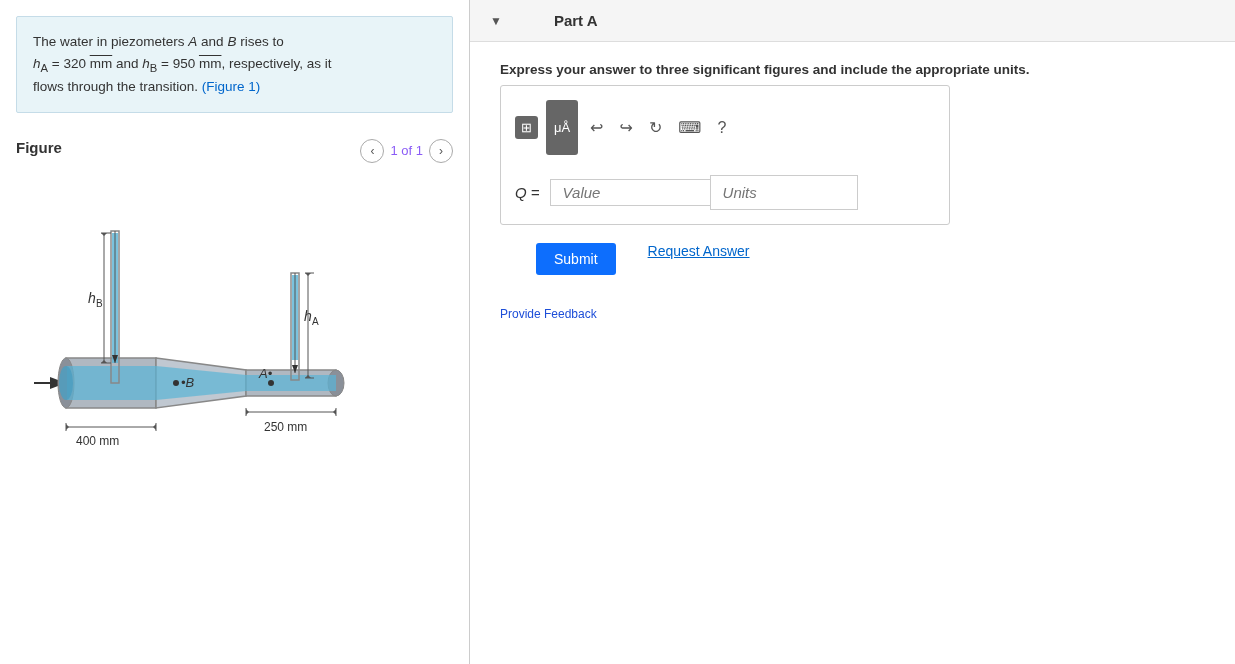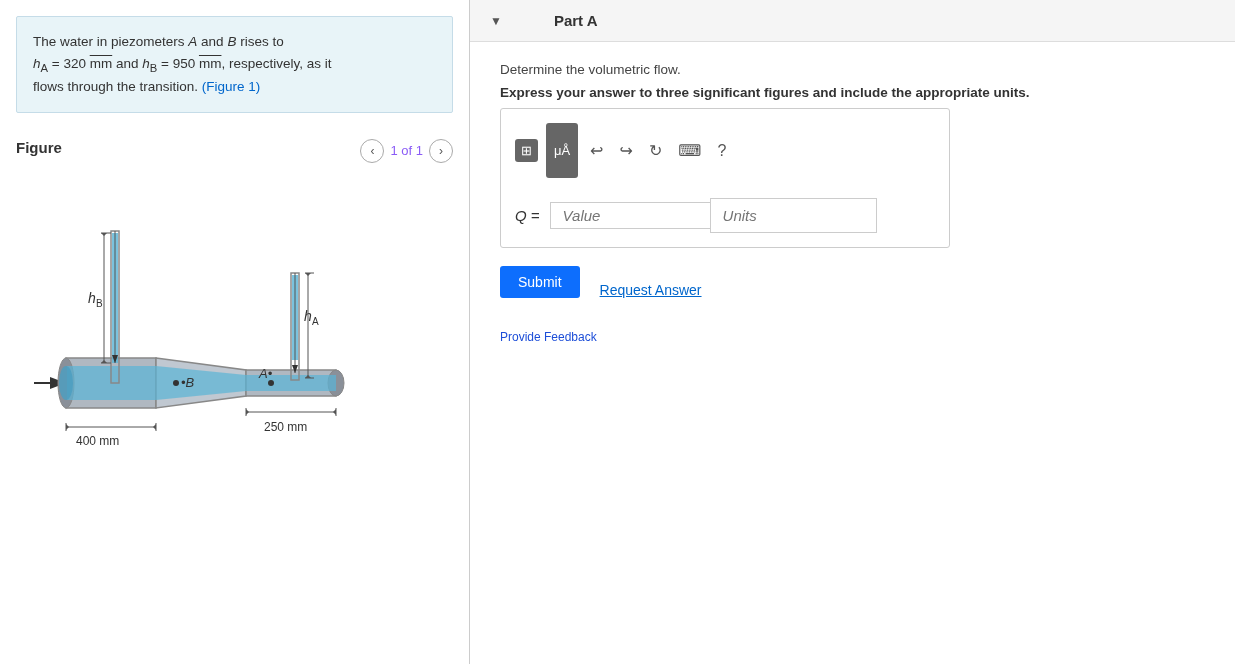--- a/index.html
+++ b/index.html
@@ -191,31 +191,32 @@
       outline: none;
       background: #fff;
     }
 
     .units-input {
       border: 1px solid #ccc;
       padding: 8px 12px;
       font-size: 15px;
       font-style: italic;
       color: #0c4a6e;
-      width: 167px;
+      width: 148px;
       outline: none;
       background: #fff;
     }
 
     
     .action-row {
       display: flex;
-      align-items: flex-end;
-      gap: 20px;
+      align-items: flex-start;
+      gap: 32px;
       margin-bottom: 30px;
+      margin-left: 36px;
     }
 
     .submit-btn {
       background: #0d6efd;
       color: #fff;
       border: none;
       border-radius: 3px;
       padding: 8px 18px;
       font-size: 14px;
       cursor: pointer;
@@ -347,21 +348,20 @@
   </div>
 </div>
 
 <div class="right-panel">
   <div class="part-header">
     <span class="chevron-down">▼</span>
     <span class="part-title">Part A</span>
   </div>
 
   <div class="part-content">
-    <p class="instruction-text">Determine the volumetric flow.</p>
     <p class="bold-instruction">Express your answer to three significant figures and include the appropriate units.</p>
 
     <div class="answer-box">
 
       <div class="toolbar">
         <button class="toolbar-btn">
           <span>⊞</span>
         </button>
         <button class="mu-btn">
           <span>μÅ</span>

